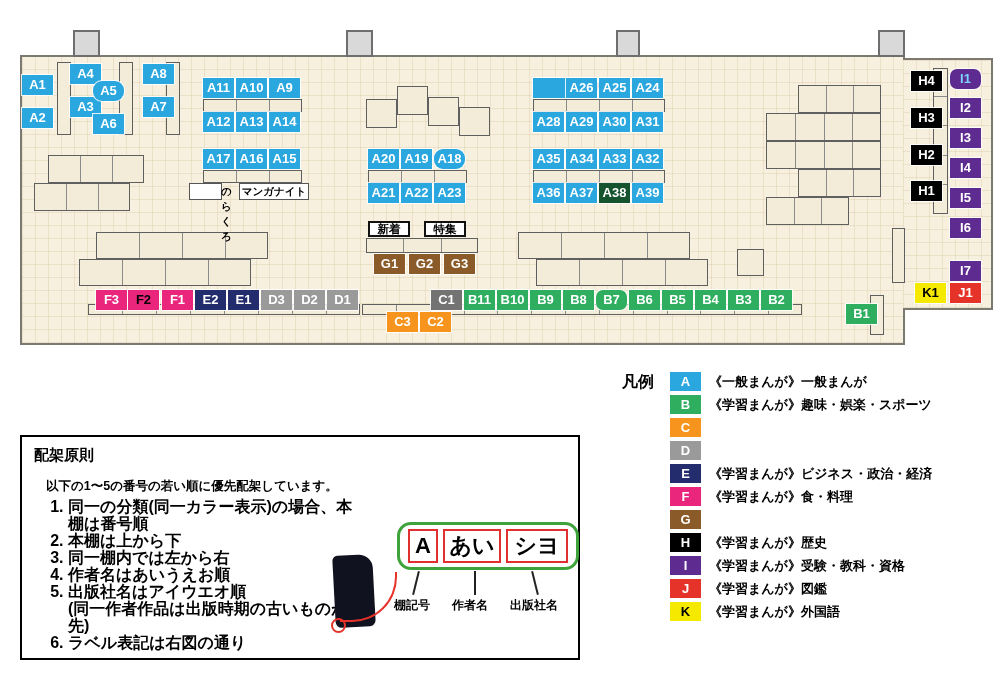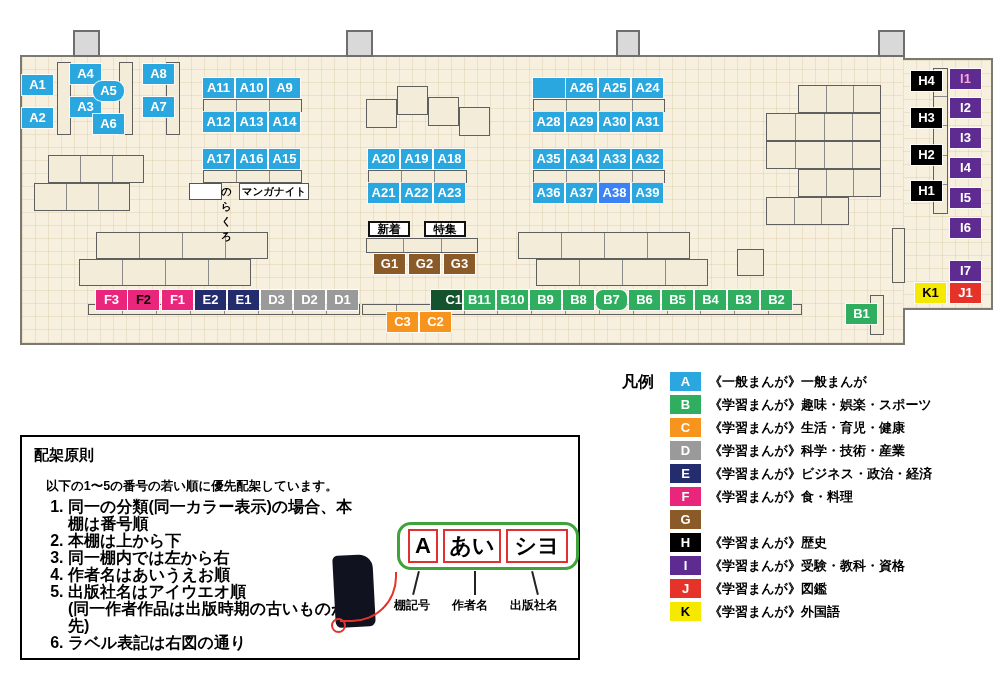--- a/index.html
+++ b/index.html
@@ -137,21 +137,21 @@
         <div class="map-label cls-A" style="left: 203px; top: 112px; position: absolute; background: rgb(43, 167, 223); color: rgb(255, 255, 255);">A12</div>
         <div class="map-label cls-A" style="left: 236px; top: 112px; position: absolute; background: rgb(43, 167, 223); color: rgb(255, 255, 255);">A13</div>
         <div class="map-label cls-A" style="left: 269px; top: 112px; position: absolute; background: rgb(43, 167, 223); color: rgb(255, 255, 255);">A14</div>
         <div class="map-label cls-A" style="left: 203px; top: 149px; position: absolute; background: rgb(43, 167, 223); color: rgb(255, 255, 255);">A17</div>
         <div class="map-label cls-A" style="left: 236px; top: 149px; position: absolute; background: rgb(43, 167, 223); color: rgb(255, 255, 255);">A16</div>
         <div class="map-label cls-A" style="left: 269px; top: 149px; position: absolute; background: rgb(43, 167, 223); color: rgb(255, 255, 255);">A15</div>
         <div class="map-label cls-tag" style="left: 189px; top: 183px; position: absolute; width: 32px; height: 17px; line-height: 15px; background: rgb(255, 255, 255); color: rgb(0, 0, 0); padding-left: 31px;">のらくろ</div>
         <div class="map-label cls-tag" style="left: 239px; top: 183px; position: absolute; width: 70px; height: 17px; line-height: 15px; background: rgb(255, 255, 255); color: rgb(0, 0, 0);">マンガナイト</div>
         <div class="map-label cls-A" style="left: 368px; top: 149px; position: absolute; background: rgb(43, 167, 223); color: rgb(255, 255, 255);">A20</div>
         <div class="map-label cls-A" style="left: 401px; top: 149px; position: absolute; background: rgb(43, 167, 223); color: rgb(255, 255, 255);">A19</div>
-        <div class="map-label cls-A" style="left: 434px; top: 149px; position: absolute; background: rgb(43, 167, 223); color: rgb(255, 255, 255);">A18</div>
+        <div class="map-label cls-A" style="left: 434px; top: 149px; position: absolute; background: rgb(43, 167, 223); color: rgb(255, 255, 255); border-radius: 9px;">A18</div>
         <div class="map-label cls-A" style="left: 368px; top: 183px; position: absolute; background: rgb(43, 167, 223); color: rgb(255, 255, 255);">A21</div>
         <div class="map-label cls-A" style="left: 401px; top: 183px; position: absolute; background: rgb(43, 167, 223); color: rgb(255, 255, 255);">A22</div>
         <div class="map-label cls-A" style="left: 434px; top: 183px; position: absolute; background: rgb(43, 167, 223); color: rgb(255, 255, 255);">A23</div>
         <div class="map-label cls-tag2" style="left: 368px; top: 221px; position: absolute; width: 42px; height: 16px; line-height: 12px; background: rgb(255, 255, 255); color: rgb(0, 0, 0);">新着</div>
         <div class="map-label cls-tag2" style="left: 424px; top: 221px; position: absolute; width: 42px; height: 16px; line-height: 12px; background: rgb(255, 255, 255); color: rgb(0, 0, 0);">特集</div>
         <div class="map-label cls-G" style="left: 374px; top: 254px; position: absolute; background: rgb(138, 90, 40); color: rgb(255, 255, 255);">G1</div>
         <div class="map-label cls-G" style="left: 409px; top: 254px; position: absolute; background: rgb(138, 90, 40); color: rgb(255, 255, 255);">G2</div>
         <div class="map-label cls-G" style="left: 444px; top: 254px; position: absolute; background: rgb(138, 90, 40); color: rgb(255, 255, 255);">G3</div>
         <div class="map-label cls-A" style="left: 533px; top: 78px; position: absolute; background: rgb(43, 167, 223); color: #7f1d1d; padding-left: 44px;">A27</div>
         <div class="map-label cls-A" style="left: 566px; top: 78px; position: absolute; background: rgb(43, 167, 223); color: rgb(255, 255, 255);">A26</div>
@@ -160,44 +160,44 @@
         <div class="map-label cls-A" style="left: 533px; top: 112px; position: absolute; background: rgb(43, 167, 223); color: rgb(255, 255, 255);">A28</div>
         <div class="map-label cls-A" style="left: 566px; top: 112px; position: absolute; background: rgb(43, 167, 223); color: rgb(255, 255, 255);">A29</div>
         <div class="map-label cls-A" style="left: 599px; top: 112px; position: absolute; background: rgb(43, 167, 223); color: rgb(255, 255, 255);">A30</div>
         <div class="map-label cls-A" style="left: 632px; top: 112px; position: absolute; background: rgb(43, 167, 223); color: rgb(255, 255, 255);">A31</div>
         <div class="map-label cls-A" style="left: 533px; top: 149px; position: absolute; background: rgb(43, 167, 223); color: rgb(255, 255, 255);">A35</div>
         <div class="map-label cls-A" style="left: 566px; top: 149px; position: absolute; background: rgb(43, 167, 223); color: rgb(255, 255, 255);">A34</div>
         <div class="map-label cls-A" style="left: 599px; top: 149px; position: absolute; background: rgb(43, 167, 223); color: rgb(255, 255, 255);">A33</div>
         <div class="map-label cls-A" style="left: 632px; top: 149px; position: absolute; background: rgb(43, 167, 223); color: rgb(255, 255, 255);">A32</div>
         <div class="map-label cls-A" style="left: 533px; top: 183px; position: absolute; background: rgb(43, 167, 223); color: rgb(255, 255, 255);">A36</div>
         <div class="map-label cls-A" style="left: 566px; top: 183px; position: absolute; background: rgb(43, 167, 223); color: rgb(255, 255, 255);">A37</div>
-        <div class="map-label cls-A" style="left: 599px; top: 183px; position: absolute; background: #3b82f6; color: rgb(255, 255, 255);">A38</div>
+        <div class="map-label cls-A" style="left: 599px; top: 183px; position: absolute; background: #14532d; color: rgb(255, 255, 255);">A38</div>
         <div class="map-label cls-A" style="left: 632px; top: 183px; position: absolute; background: rgb(43, 167, 223); color: rgb(255, 255, 255);">A39</div>
         <div class="map-label cls-H" style="left: 911px; top: 71px; position: absolute; background: rgb(0, 0, 0); color: rgb(255, 255, 255);">H4</div>
         <div class="map-label cls-H" style="left: 911px; top: 108px; position: absolute; background: rgb(0, 0, 0); color: rgb(255, 255, 255);">H3</div>
         <div class="map-label cls-H" style="left: 911px; top: 145px; position: absolute; background: rgb(0, 0, 0); color: rgb(255, 255, 255);">H2</div>
         <div class="map-label cls-H" style="left: 911px; top: 181px; position: absolute; background: rgb(0, 0, 0); color: rgb(255, 255, 255);">H1</div>
-        <div class="map-label cls-I" style="left: 950px; top: 69px; position: absolute; background: rgb(94, 44, 144); color: #f9a8d4;">I1</div>
+        <div class="map-label cls-I" style="left: 950px; top: 69px; position: absolute; background: rgb(94, 44, 144); color: #7dd3fc; border-radius: 7px;">I1</div>
         <div class="map-label cls-I" style="left: 950px; top: 98px; position: absolute; background: rgb(94, 44, 144); color: rgb(255, 255, 255);">I2</div>
         <div class="map-label cls-I" style="left: 950px; top: 128px; position: absolute; background: rgb(94, 44, 144); color: rgb(255, 255, 255);">I3</div>
         <div class="map-label cls-I" style="left: 950px; top: 158px; position: absolute; background: rgb(94, 44, 144); color: rgb(255, 255, 255);">I4</div>
         <div class="map-label cls-I" style="left: 950px; top: 188px; position: absolute; background: rgb(94, 44, 144); color: rgb(255, 255, 255);">I5</div>
         <div class="map-label cls-I" style="left: 950px; top: 218px; position: absolute; background: rgb(94, 44, 144); color: rgb(255, 255, 255);">I6</div>
         <div class="map-label cls-I" style="left: 950px; top: 261px; position: absolute; background: rgb(94, 44, 144); color: rgb(255, 255, 255);">I7</div>
         <div class="map-label cls-K" style="left: 915px; top: 283px; position: absolute; background: rgb(246, 233, 0); color: rgb(0, 0, 0);">K1</div>
         <div class="map-label cls-J" style="left: 950px; top: 283px; position: absolute; background: rgb(230, 51, 42); color: rgb(255, 255, 255);">J1</div>
         <div class="map-label cls-F" style="left: 96px; top: 290px; position: absolute; background: rgb(233, 38, 124); color: rgb(255, 255, 255);">F3</div>
         <div class="map-label cls-F" style="left: 128px; top: 290px; position: absolute; background: rgb(233, 38, 124); color: #000000;">F2</div>
         <div class="map-label cls-F" style="left: 162px; top: 290px; position: absolute; background: rgb(233, 38, 124); color: rgb(255, 255, 255);">F1</div>
         <div class="map-label cls-E" style="left: 195px; top: 290px; position: absolute; background: rgb(35, 45, 109); color: rgb(255, 255, 255);">E2</div>
         <div class="map-label cls-E" style="left: 228px; top: 290px; position: absolute; background: rgb(35, 45, 109); color: rgb(255, 255, 255);">E1</div>
         <div class="map-label cls-D" style="left: 261px; top: 290px; position: absolute; background: rgb(154, 154, 154); color: rgb(255, 255, 255);">D3</div>
         <div class="map-label cls-D" style="left: 294px; top: 290px; position: absolute; background: rgb(154, 154, 154); color: rgb(255, 255, 255);">D2</div>
         <div class="map-label cls-D" style="left: 327px; top: 290px; position: absolute; background: rgb(154, 154, 154); color: rgb(255, 255, 255);">D1</div>
-        <div class="map-label cls-C" style="left: 431px; top: 290px; position: absolute; background: #14532d; color: rgb(255, 255, 255); text-align: right;">C1</div>
+        <div class="map-label cls-C" style="left: 431px; top: 290px; position: absolute; background: #737373; color: rgb(255, 255, 255);">C1</div>
         <div class="map-label cls-B" style="left: 464px; top: 290px; position: absolute; background: rgb(47, 174, 95); color: rgb(255, 255, 255);">B11</div>
         <div class="map-label cls-B" style="left: 497px; top: 290px; position: absolute; background: rgb(47, 174, 95); color: rgb(255, 255, 255);">B10</div>
         <div class="map-label cls-B" style="left: 530px; top: 290px; position: absolute; background: rgb(47, 174, 95); color: rgb(255, 255, 255);">B9</div>
         <div class="map-label cls-B" style="left: 563px; top: 290px; position: absolute; background: rgb(47, 174, 95); color: rgb(255, 255, 255);">B8</div>
         <div class="map-label cls-B" style="left: 596px; top: 290px; position: absolute; background: rgb(47, 174, 95); color: rgb(255, 255, 255); border-radius: 7px;">B7</div>
         <div class="map-label cls-B" style="left: 629px; top: 290px; position: absolute; background: rgb(47, 174, 95); color: rgb(255, 255, 255);">B6</div>
         <div class="map-label cls-B" style="left: 662px; top: 290px; position: absolute; background: rgb(47, 174, 95); color: rgb(255, 255, 255);">B5</div>
         <div class="map-label cls-B" style="left: 695px; top: 290px; position: absolute; background: rgb(47, 174, 95); color: rgb(255, 255, 255);">B4</div>
         <div class="map-label cls-B" style="left: 728px; top: 290px; position: absolute; background: rgb(47, 174, 95); color: rgb(255, 255, 255);">B3</div>
         <div class="map-label cls-B" style="left: 761px; top: 290px; position: absolute; background: rgb(47, 174, 95); color: rgb(255, 255, 255);">B2</div>
@@ -214,25 +214,23 @@
     <div class="legend-row">
           <span class="legend-swatch" style="background: rgb(43, 167, 223); color: rgb(255, 255, 255);">A</span>
           <span class="legend-label">《一般まんが》一般まんが</span>
         </div>
         <div class="legend-row">
           <span class="legend-swatch" style="background: rgb(47, 174, 95); color: rgb(255, 255, 255);">B</span>
           <span class="legend-label">《学習まんが》趣味・娯楽・スポーツ</span>
         </div>
         <div class="legend-row">
           <span class="legend-swatch" style="background: rgb(247, 148, 29); color: rgb(255, 255, 255);">C</span>
-          <span class="legend-label">《学習まんが》生活・育児・健康</span>
         </div>
         <div class="legend-row">
           <span class="legend-swatch" style="background: rgb(154, 154, 154); color: rgb(255, 255, 255);">D</span>
-          <span class="legend-label">《学習まんが》科学・技術・産業</span>
         </div>
         <div class="legend-row">
           <span class="legend-swatch" style="background: rgb(35, 45, 109); color: rgb(255, 255, 255);">E</span>
           <span class="legend-label">《学習まんが》ビジネス・政治・経済</span>
         </div>
         <div class="legend-row">
           <span class="legend-swatch" style="background: rgb(233, 38, 124); color: rgb(255, 255, 255);">F</span>
           <span class="legend-label">《学習まんが》食・料理</span>
         </div>
         <div class="legend-row">

